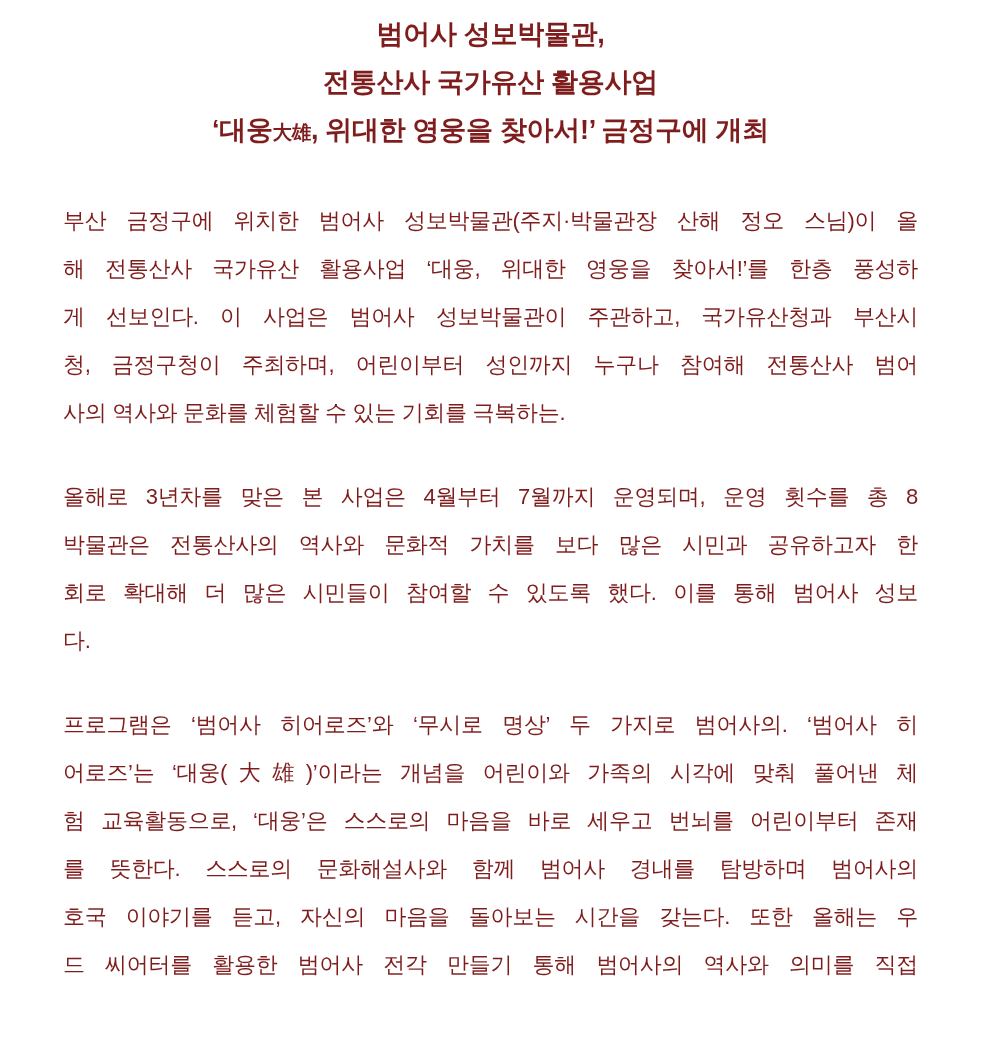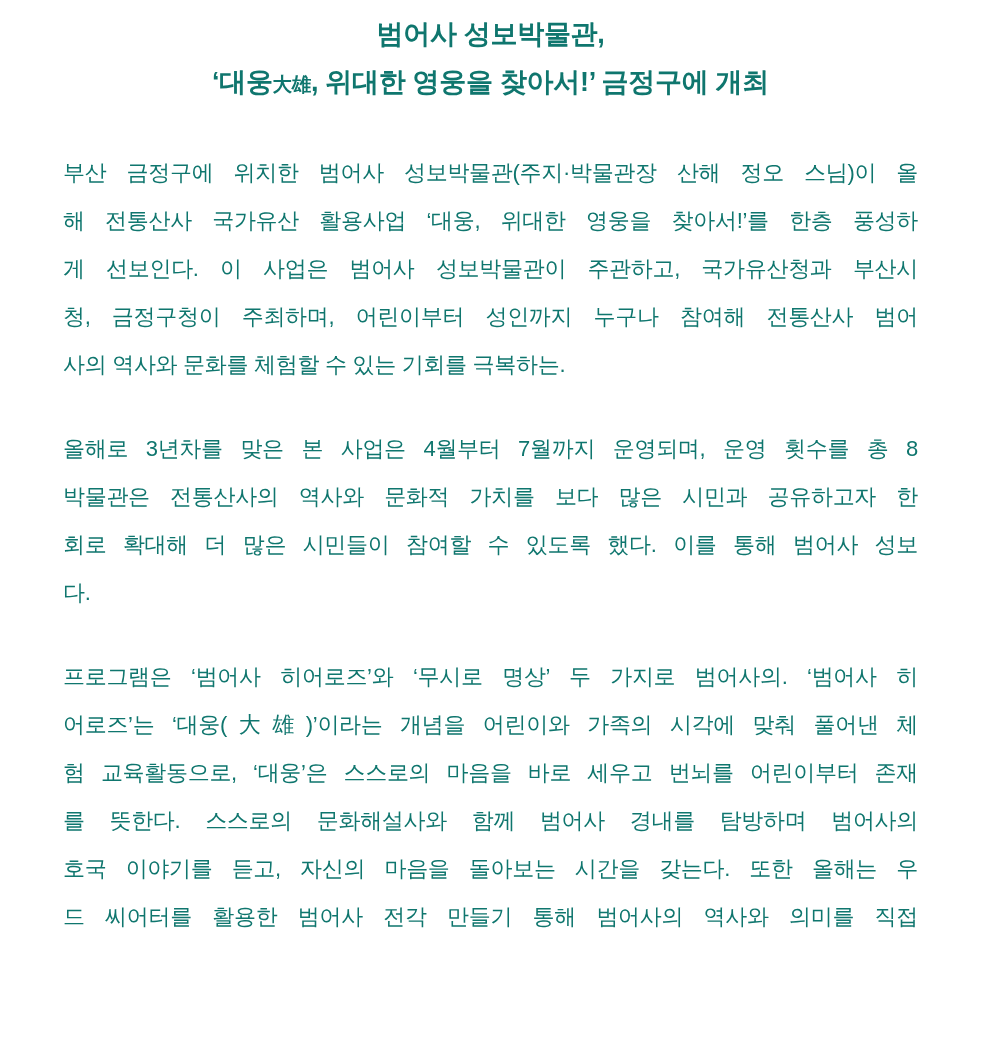--- a/index.html
+++ b/index.html
@@ -5,21 +5,21 @@
   html, body {
     margin: 0;
     padding: 0;
     background: #ffffff;
   }
   .page {
     position: relative;
     width: 992px;
     height: 1063px;
     background: #ffffff;
-    color: #0f766e;
+    color: #7f1d1d;
     font-family: "Liberation Sans", sans-serif;
     box-sizing: border-box;
     padding: 10px 0 0 63px;
     overflow: hidden;
     letter-spacing: -0.3px;
   }
   .content {
     width: 855px;
   }
   
@@ -64,20 +64,21 @@
   }
 </style>
 </head>
 <body>
 
 <main class="page">
   <div class="content">
 
     <header class="title-block">
       <div class="title-line">범어사 성보박물관,</div>
+      <div class="title-line">전통산사 국가유산 활용사업</div>
       <div class="title-line"><span>‘대웅</span><span class="hanja">大雄</span><span>, 위대한 영웅을 찾아서!’ 금정구에 개최</span></div>
     </header>
 
 
     <section class="paragraph">
       <div class="bline j">부산 금정구에 위치한 범어사 성보박물관(주지·박물관장 산해 정오 스님)이 올</div>
       <div class="bline j">해 전통산사 국가유산 활용사업 ‘대웅, 위대한 영웅을 찾아서!’를 한층 풍성하</div>
       <div class="bline j">게 선보인다. 이 사업은 범어사 성보박물관이 주관하고, 국가유산청과 부산시</div>
       <div class="bline j">청, 금정구청이 주최하며, 어린이부터 성인까지 누구나 참여해 전통산사 범어</div>
       <div class="bline">사의 역사와 문화를 체험할 수 있는 기회를 극복하는.</div>

